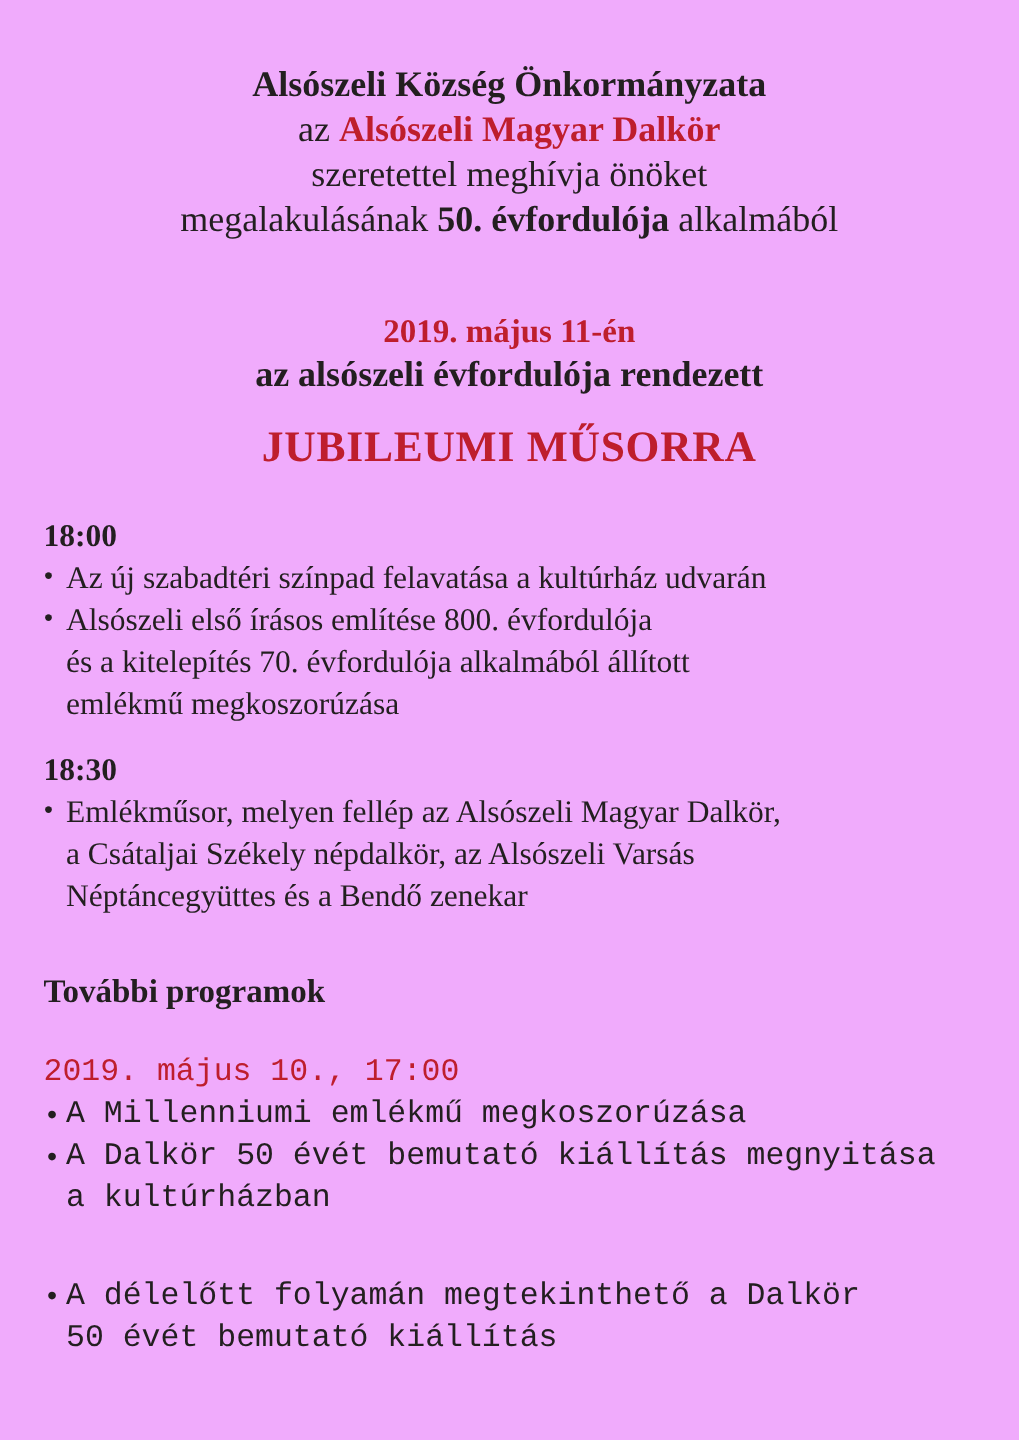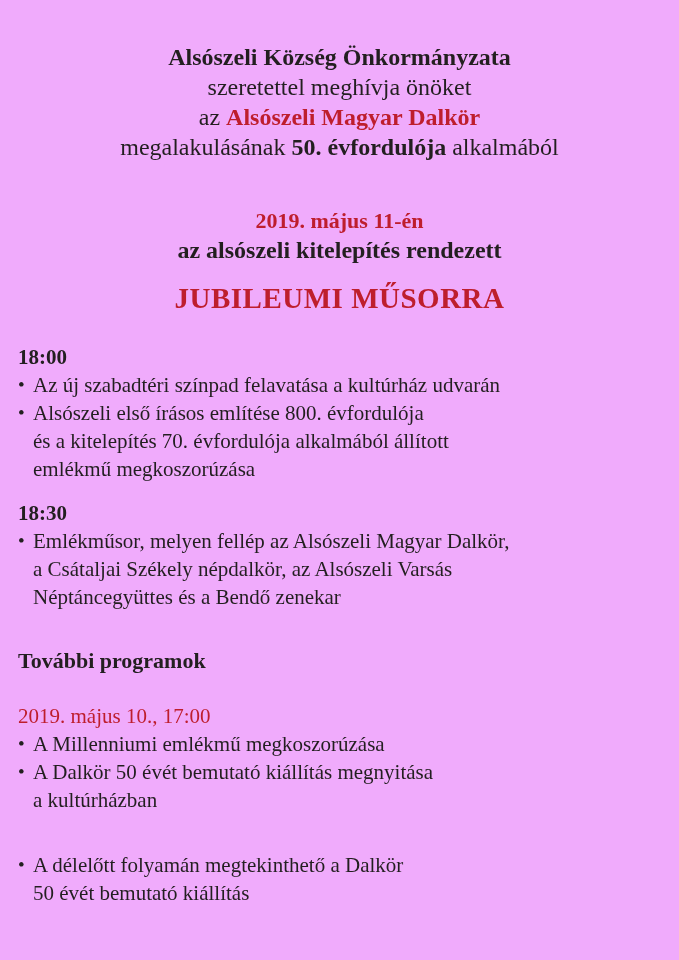--- a/index.html
+++ b/index.html
@@ -36,21 +36,21 @@
   .h-title {
     font-size: 29px;
     line-height: 34px;
     margin-top: 16px;
     color: #be1e2d;
     font-weight: bold;
     letter-spacing: 0.5px;
   }
   
   .body {
-    padding: 28px 36px 0 18px;
+    padding: 28px 36px 0 29px;
     font-size: 21px;
     line-height: 28px;
   }
   .time-heading {
     font-weight: bold;
     font-size: 21px;
   }
   .section { margin-bottom: 0; }
   .section + .section { margin-top: 16px; }
   .bullet-item {
@@ -62,39 +62,39 @@
     flex: 0 0 15px;
     font-size: 19px;
   }
   .bullet-text { flex: 1; }
   .bullet-line { display: block; }
   .further-heading {
     font-weight: bold;
     font-size: 22px;
     margin-top: 36px;
   }
-  .further-section { margin-top: 27px; }
+  .further-section { margin-top: 27px; font-family: Liberation Mono, monospace; }
   .further-section.spaced { margin-top: 37px; }
   .date-heading {
     color: #be1e2d;
     font-size: 21px;
   }
 </style>
 </head>
 <body>
 
 <div class="page">
 
   <div class="header">
     <div class="h-line h-org">Alsószeli Község Önkormányzata</div>
+    <div class="h-line"><span>az </span><span class="h-red">Alsószeli Magyar Dalkör</span></div>
     <div class="h-line">szeretettel meghívja önöket</div>
-    <div class="h-line"><span>az </span><span class="h-red">Alsószeli Magyar Dalkör</span></div>
     <div class="h-line"><span>megalakulásának </span><span class="h-bold">50. évfordulója</span><span> alkalmából</span></div>
     <div class="h-date">2019. május 11-én</div>
-    <div class="h-line h-venue">az alsószeli kitelepítés rendezett</div>
+    <div class="h-line h-venue">az alsószeli évfordulója rendezett</div>
     <div class="h-title">JUBILEUMI MŰSORRA</div>
   </div>
 
   <div class="body">
 
     <div class="section">
       <div class="time-heading">18:00</div>
       <div class="bullet-item">
         <span class="bullet-marker">•</span>
         <span class="bullet-text">

